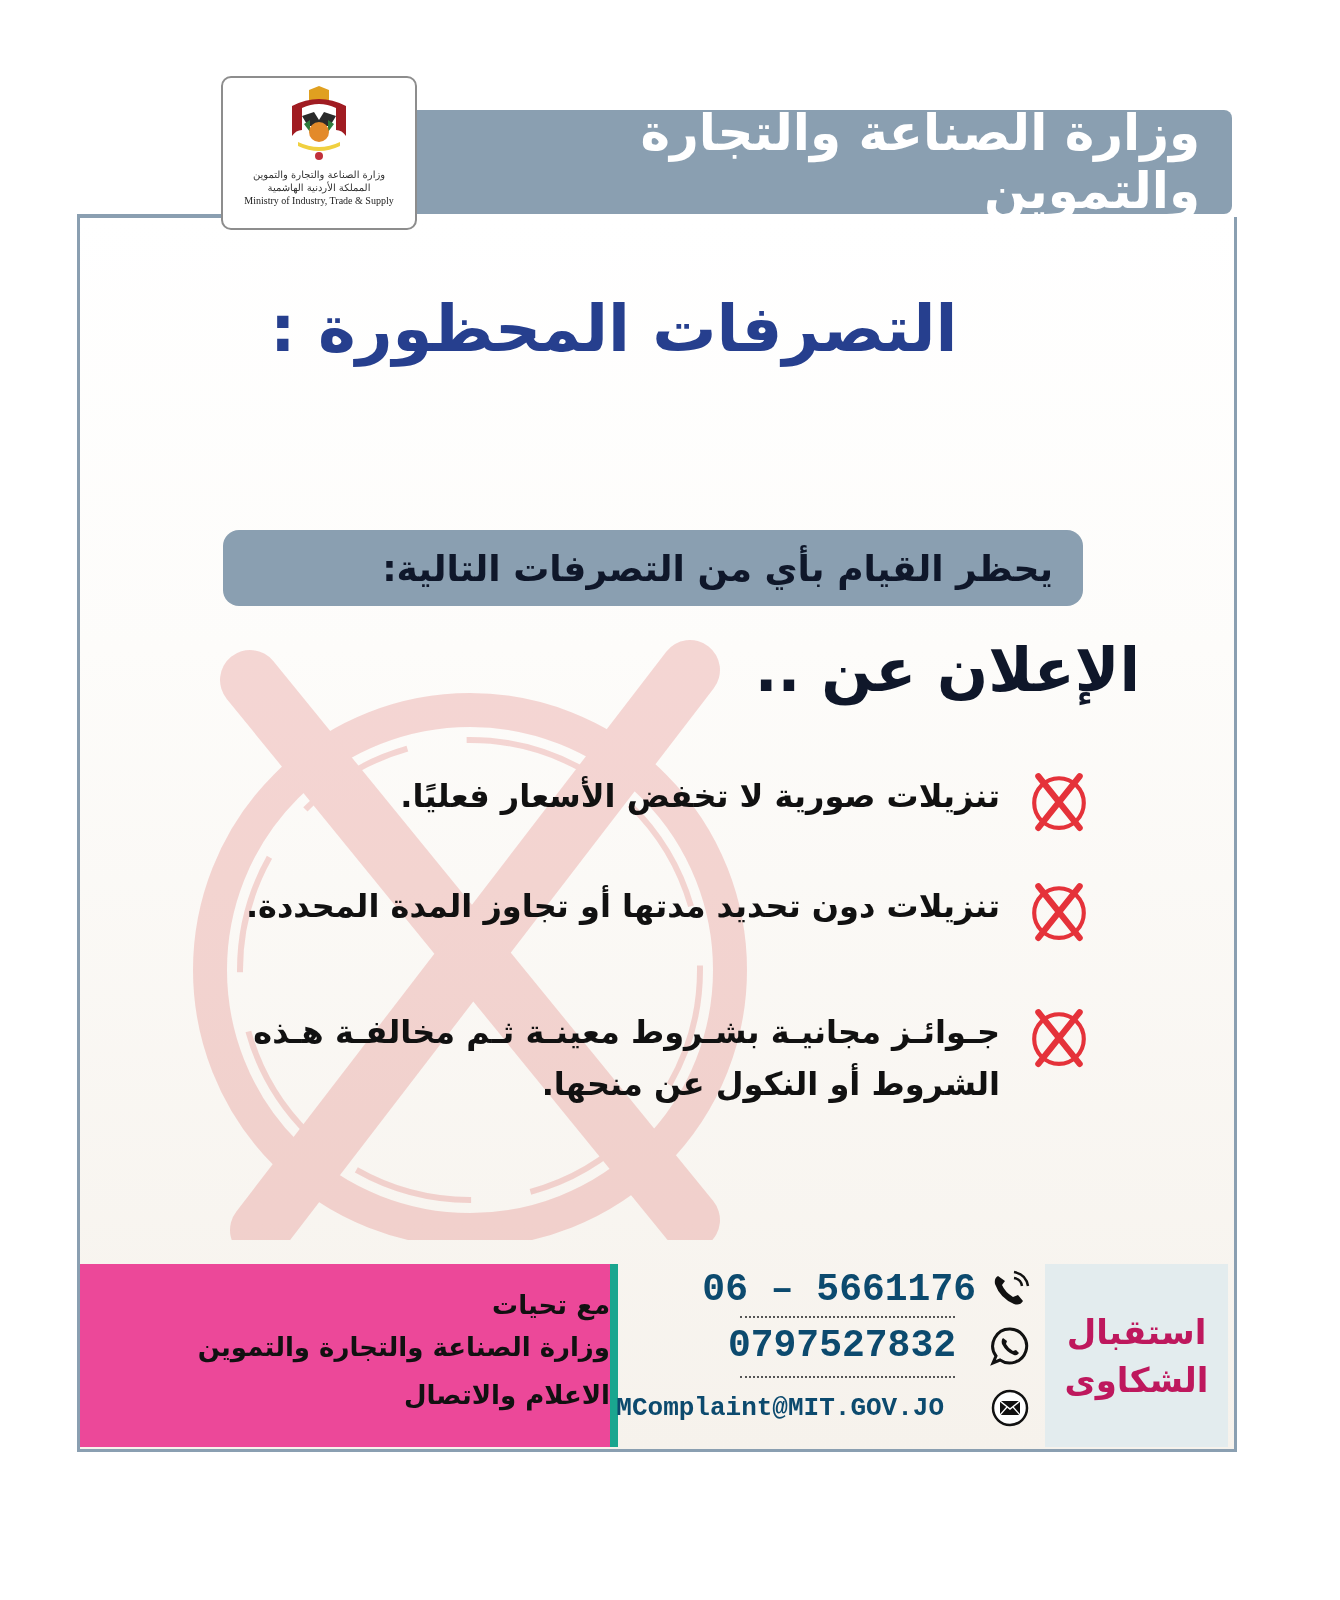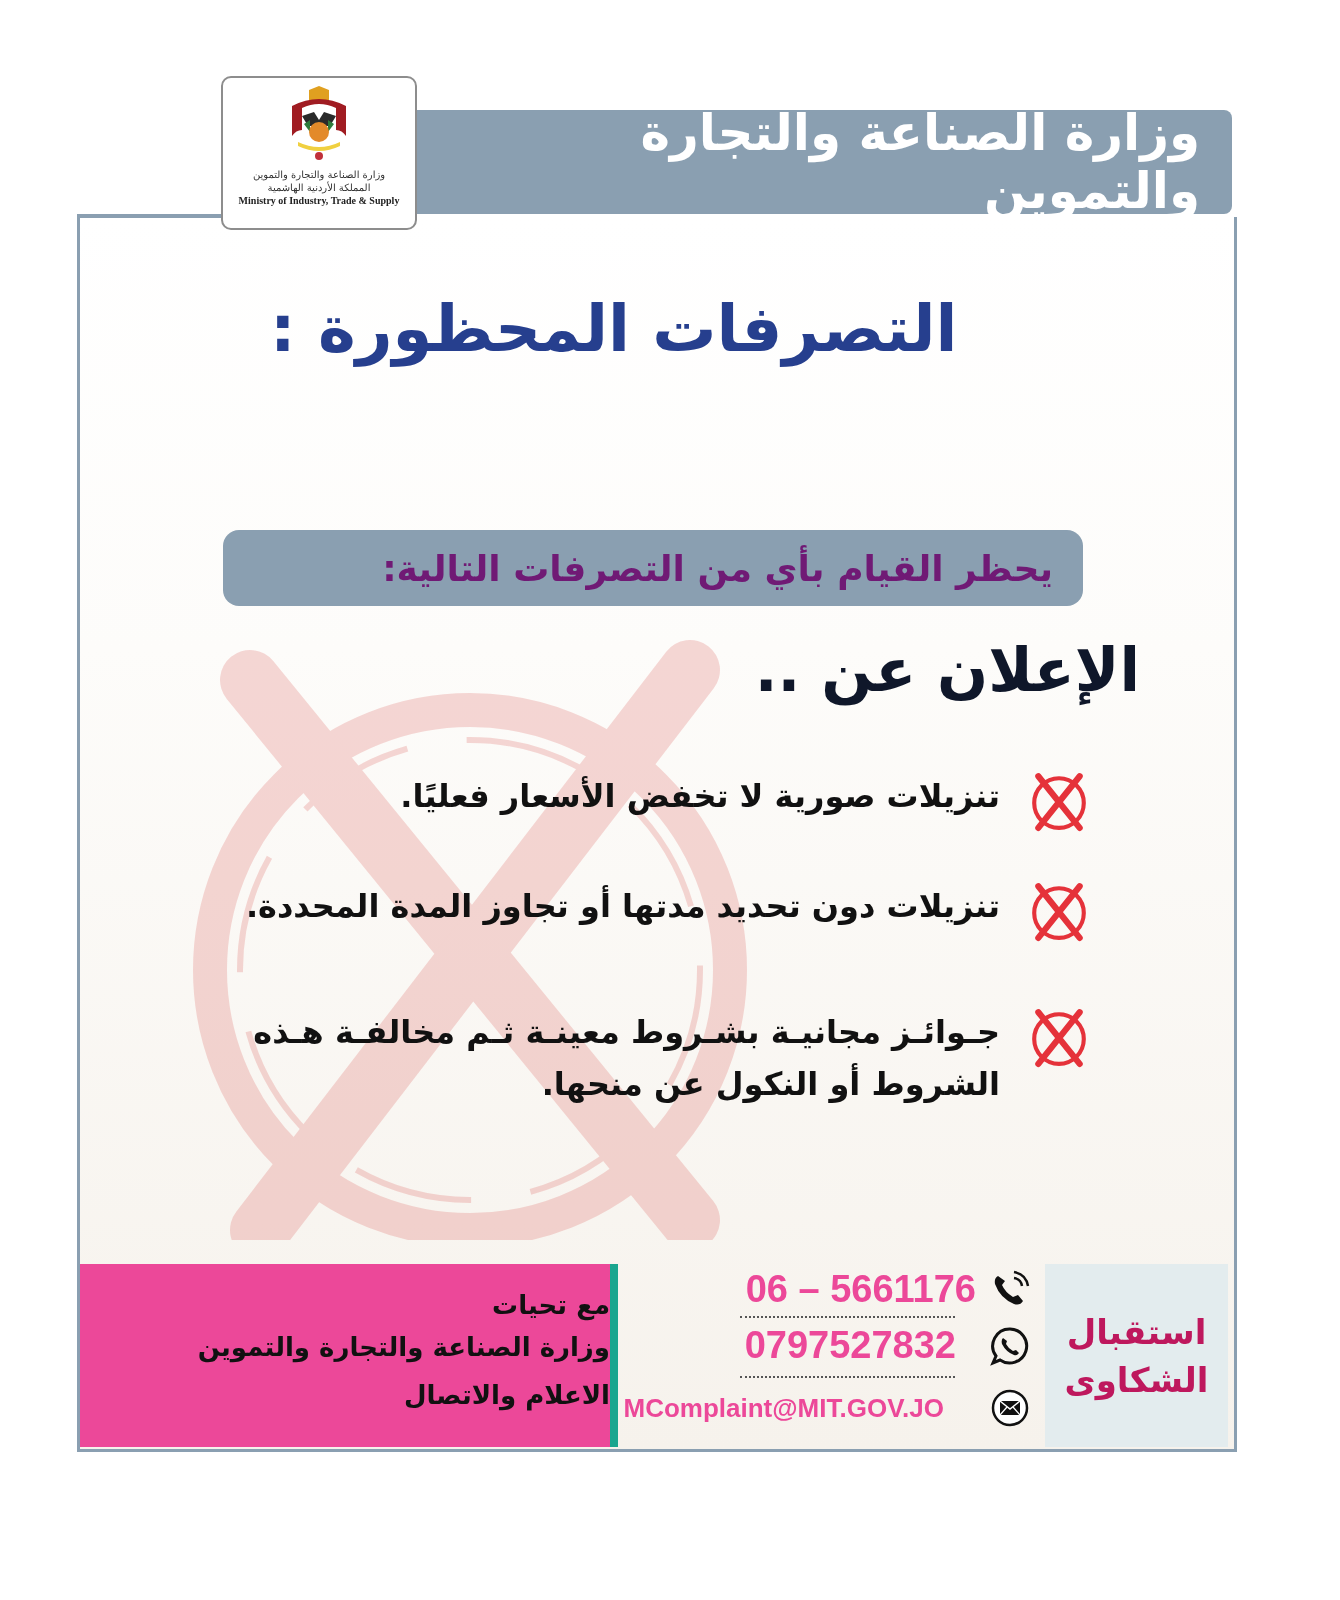--- a/index.html
+++ b/index.html
@@ -9,40 +9,40 @@
          border:3px solid #8a9fb1;border-top:none;background:linear-gradient(180deg,#ffffff 0%,#fdfcfa 35%,#f6f2ec 100%);}
   .frame-top-left{position:absolute;left:77px;top:214px;width:148px;height:4px;background:#8a9fb1;}
   .watermark{position:absolute;left:170px;top:640px;width:600px;height:600px;opacity:0.22;}
   .header-bar{position:absolute;left:410px;top:110px;width:822px;height:104px;background:#8a9fb1;
               border-radius:0 8px 8px 0;display:flex;align-items:center;justify-content:flex-end;padding-right:32px;box-sizing:border-box;}
   .header-bar .title{color:#ffffff;font-weight:bold;font-size:50px;direction:rtl;}
   .logo-box{position:absolute;left:221px;top:76px;width:196px;height:154px;background:#ffffff;
             border:2px solid #8d8d8d;border-radius:10px;box-sizing:border-box;text-align:center;}
   .logo-emblem{margin-top:8px;}
   .logo-ar1,.logo-ar2{font-family:"DejaVu Serif",serif;font-size:10px;color:#333;direction:rtl;line-height:13px;}
-  .logo-en{font-family:"Liberation Serif",serif;font-size:10px;color:#222;line-height:14px;font-weight:bold;}
+  .logo-en{font-family:"Liberation Serif",serif;font-size:10px;color:#222;line-height:14px;}
   .page-title{position:absolute;left:270px;top:292px;width:780px;text-align:left;color:#263f8e;
               font-weight:bold;font-size:64px;direction:rtl;}
   .subhead-bar{position:absolute;left:223px;top:530px;width:860px;height:76px;background:#8a9fb1;border-radius:16px;
                display:flex;align-items:center;justify-content:flex-end;padding-right:30px;box-sizing:border-box;}
-  .subhead-bar span{color:#701a75;font-weight:bold;font-size:36px;direction:rtl;}
+  .subhead-bar span{color:#0f172a;font-weight:bold;font-size:36px;direction:rtl;}
   .announce{position:absolute;left:740px;top:635px;width:400px;text-align:right;color:#0f172a;font-weight:bold;
             font-size:60px;direction:rtl;}
   .item{position:absolute;right:250px;display:flex;flex-direction:row-reverse;align-items:flex-start;}
   .item .x-icon{width:62px;height:62px;margin-left:28px;flex:none;}
   .item .txt{font-weight:bold;font-size:32px;color:#111;direction:rtl;text-align:right;line-height:52px;}
   .footer-left{position:absolute;left:80px;top:1264px;width:530px;height:183px;background:#ec4899;
                text-align:right;direction:rtl;}
   .footer-divider{position:absolute;left:610px;top:1264px;width:8px;height:183px;background:#1aa68f;}
   .footer-left .l1{font-weight:bold;font-size:26px;color:#111;margin-top:26px;}
   .footer-left .l2{font-weight:bold;font-size:26px;color:#111;margin-top:12px;}
   .footer-left .l3{font-weight:bold;font-size:26px;color:#111;margin-top:18px;}
   .contacts{position:absolute;left:650px;top:1264px;width:380px;height:183px;}
   .c-row{position:absolute;right:0;display:flex;align-items:center;}
-  .c-text{font-family:Liberation Sans, sans-serif;font-weight:bold;color:#ec4899;}
+  .c-text{font-family:Liberation Mono, monospace;font-weight:bold;color:#0c4a6e;}
   .c-icon{margin-left:14px;}
   .dots{position:absolute;left:90px;width:215px;border-bottom:2px dotted #555;}
   .complaints{position:absolute;left:1045px;top:1264px;width:183px;height:183px;background:#e3ecee;
               display:flex;flex-direction:column;justify-content:center;align-items:center;direction:rtl;}
   .complaints span{font-weight:bold;font-size:34px;color:#be185d;line-height:48px;}
 </style>
 </head>
 <body>
 
 <div class="frame"></div>

